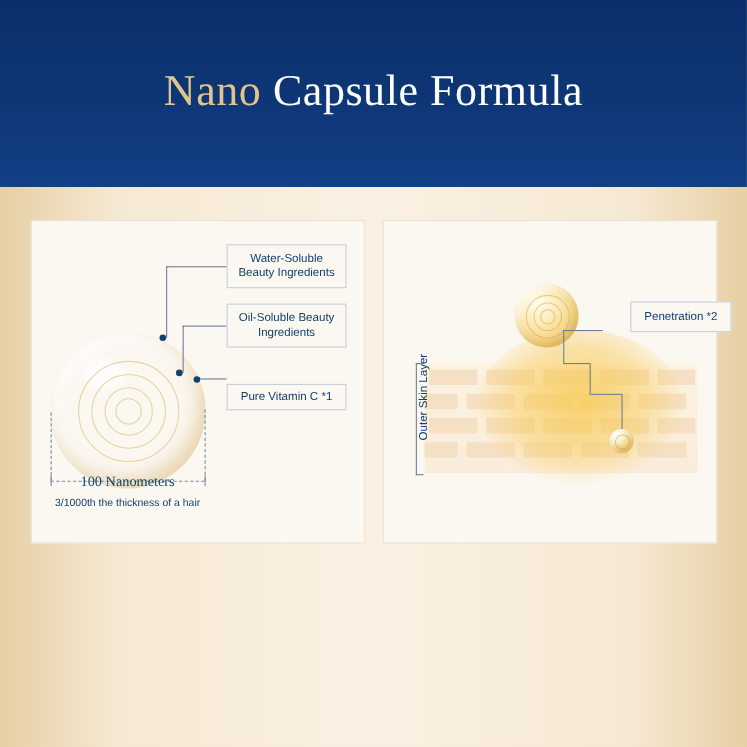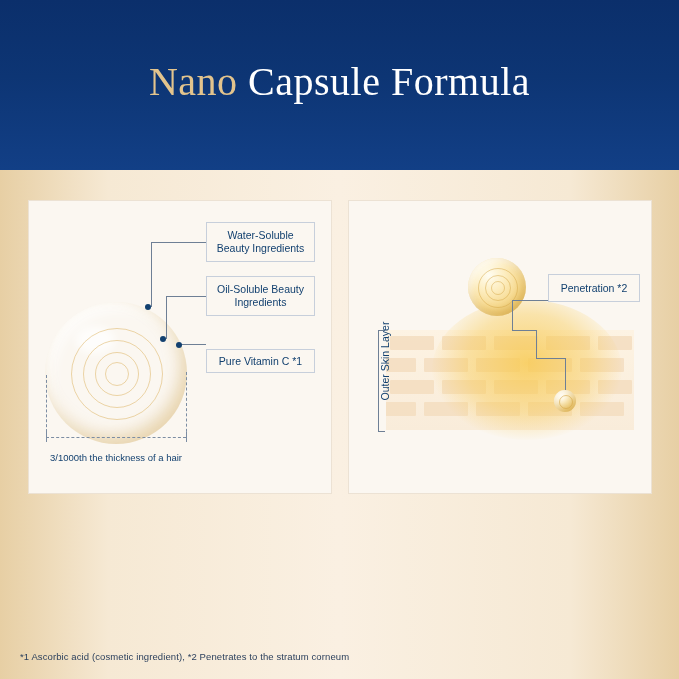--- a/index.html
+++ b/index.html
@@ -113,21 +113,21 @@
   #cap-big{left:468px;top:258px;width:58px;height:58px;}
   #cap-big .ring{position:absolute;border-radius:50%;border:1px solid rgba(214,167,72,.5);}
   #cap-big .c1{left:10px;top:10px;width:38px;height:38px;}
   #cap-big .c2{left:17px;top:17px;width:24px;height:24px;}
   #cap-big .c3{left:23px;top:23px;width:12px;height:12px;}
   #cap-small{left:554px;top:390px;width:22px;height:22px;}
   #cap-small .ring{position:absolute;border-radius:50%;border:1px solid rgba(214,167,72,.6);}
   #cap-small .c1{left:5px;top:5px;width:12px;height:12px;}
 
   #cb-pen{
-    position:absolute;left:548px;top:274px;width:90px;height:26px;
+    position:absolute;left:573px;top:274px;width:90px;height:26px;
     border:1px solid #c7cfdb;background:#fbf7f1;color:#12406f;font-size:10.5px;
     display:flex;align-items:center;justify-content:center;
   }
 
   .layer-brk{position:absolute;left:378px;top:330px;width:6px;height:100px;border:1px solid #6e7f95;border-right:none;}
   #outer-skin-label{
     position:absolute;left:330px;top:355px;width:110px;color:#12406f;font-size:10.5px;
     transform:rotate(-90deg);transform-origin:center;text-align:center;
   }
 
@@ -178,20 +178,21 @@
 
   <div class="calloutbox" id="cb-oil">Oil-Soluble Beauty Ingredients</div>
   <div class="calloutbox" id="cb-water">Water-Soluble Beauty Ingredients</div>
   <div class="calloutbox" id="cb-vitc">Pure Vitamin C *1</div>
 
   <div class="meas-v"></div>
   <div class="meas-v2"></div>
   <div class="meas-line"></div>
   <div class="meas-tick" id="tick-l"></div>
   <div class="meas-tick" id="tick-r"></div>
+  <div id="nanometers">100 Nanometers</div>
   <div id="hairnote">3/1000th the thickness of a hair</div>
 
   <div class="panel" id="panel-right"></div>
 
   <div class="skin">
     <div class="brick" style="left:4px;top:6px;width:44px;height:14px;"></div>
     <div class="brick" style="left:56px;top:6px;width:44px;height:14px;"></div>
     <div class="brick" style="left:108px;top:6px;width:44px;height:14px;"></div>
     <div class="brick" style="left:160px;top:6px;width:44px;height:14px;"></div>
     <div class="brick" style="left:212px;top:6px;width:34px;height:14px;"></div>
@@ -232,15 +233,14 @@
   <div class="lead lead-v" style="left:512px;top:300px;height:30px;"></div>
   <div class="lead lead-h" style="left:512px;top:330px;width:24px;"></div>
   <div class="lead lead-v" style="left:536px;top:330px;height:28px;"></div>
   <div class="lead lead-h" style="left:536px;top:358px;width:29px;"></div>
   <div class="lead lead-v" style="left:565px;top:358px;height:32px;"></div>
 
   <div class="layer-brk"></div>
   <div id="outer-skin-label">Outer Skin Layer</div>
 
 
-  <div id="footnote">*1 Ascorbic acid (cosmetic ingredient),  *2 Penetrates to the stratum corneum</div>
 
 </div>
 
 </body></html>

